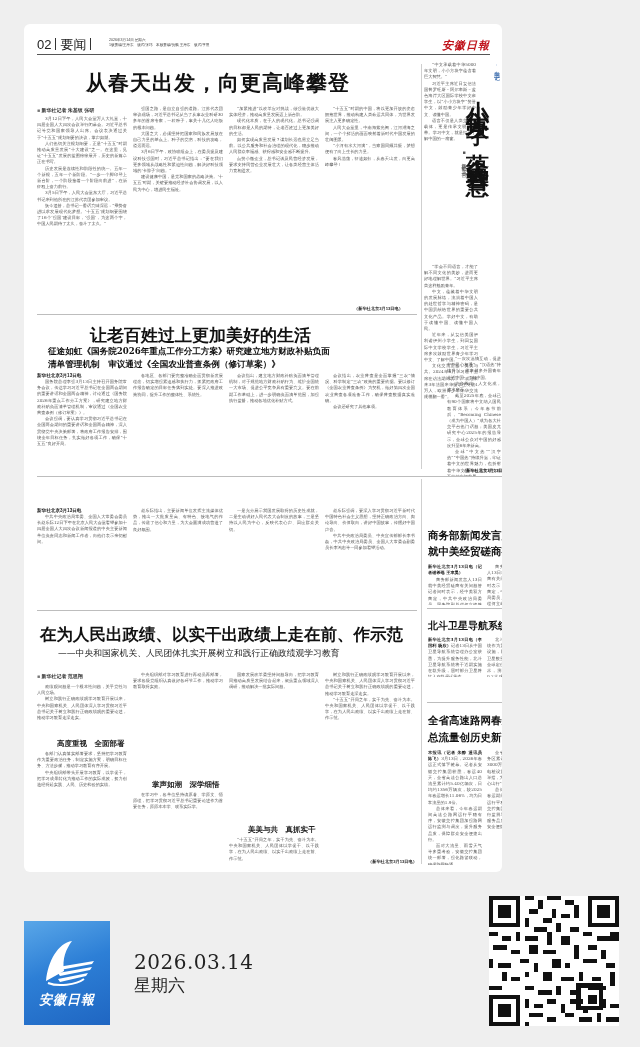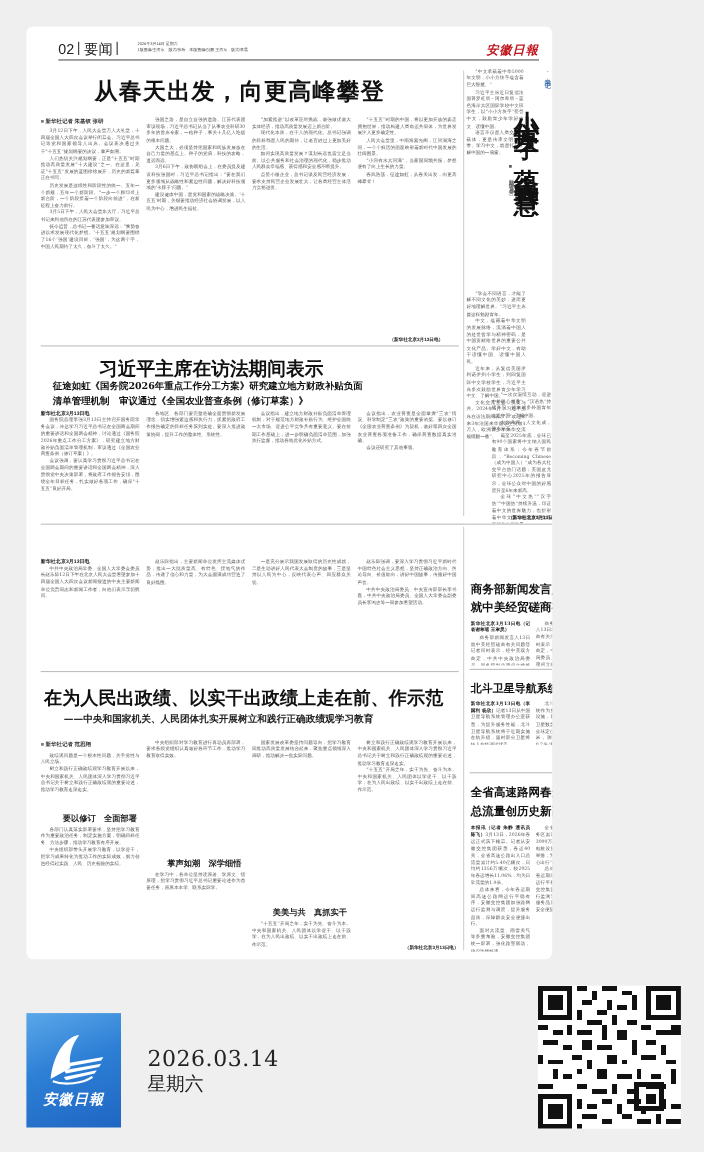--- a/index.html
+++ b/index.html
@@ -5,21 +5,21 @@
   * { box-sizing: border-box; margin: 0; padding: 0; }
   html, body { width: 640px; height: 1047px; background: #efefef; overflow: hidden; }
   body { font-family: "DejaVu Serif", "Liberation Serif", serif; color: #222; position: relative; }
 
   .card {
     position: absolute; left: 24px; top: 24px; width: 478px; height: 848px;
     background: #ffffff; border-radius: 6px; overflow: hidden;
   }
 
   
-  .masthead { position: absolute; left: 13px; top: 13px; right: 12px; height: 18px; border-bottom: 1px solid #555; margin-left: 16px; }
+  .masthead { position: absolute; left: 13px; top: 13px; right: 12px; height: 18px; border-bottom: 1px solid #555; }
   .page-no { position: absolute; left: 0; top: 0; font-family: "Liberation Sans", sans-serif; font-size: 13px; line-height: 16px; color: #222; }
   .page-sep { display: inline-block; width: 1px; height: 12px; background: #333; margin: 0 4px; vertical-align: -1px; }
   .meta { position: absolute; left: 72px; top: 1px; font-family: "Liberation Sans", sans-serif; font-size: 3.6px; line-height: 5px; color: #444; }
   .logo-top { position: absolute; right: 0; top: 1px; font-family: "DejaVu Serif", serif; font-style: italic; font-weight: bold; font-size: 11px; color: #c0141c; letter-spacing: 1px; }
 
   .headline { position: absolute; font-family: "DejaVu Sans", sans-serif; font-weight: bold; color: #111; white-space: nowrap; }
   .h-serif { font-family: "DejaVu Serif", serif; }
 
   .byline { position: absolute; font-family: "Liberation Sans", sans-serif; font-size: 5px; font-weight: bold; color: #333; white-space: nowrap; }
   .byline::before { content: "■ "; color: #777; }
@@ -116,21 +116,21 @@
   <div class="col" style="left:423px; top:332px; width:54px; height:120px;">
     <p>“一次次温情互动，促进中外民心相通”，“汉语热”持续升温，越来越多外国青年走近中国、了解中国。</p>
     <p>大音希声，人文化成，滴水穿石。</p>
     <p>截至2025年底，全球已有90个国家将中文纳入国民教育体系；今年春节前后，“Becoming Chinese（成为中国人）”成为各大社交平台热门话题；美国皮尤研究中心2025年的报告显示，全球公众对中国的好感度升至6年来新高。</p>
     <p>全球“中文热”“汉字热”“中国热”持续升温，印证着中文的世界魅力，也折射着中华文明与各国文明交流互鉴的广阔前景。</p>
 
   </div>
   <div class="dateline" style="left:438px; top:444px; font-size:4.2px;">（新华社北京3月13日电）</div>
 
   <div class="rule" style="left:13px; top:290px; width:380px;"></div>
-  <div class="headline" style="left:66px; top:300px; font-size:17px;">习近平主席在访法期间表示</div>
+  <div class="headline" style="left:66px; top:300px; font-size:17px;">让老百姓过上更加美好的生活</div>
   <div class="headline h-serif" style="left:24px; top:322px; font-size:8.6px;">征途如虹《国务院2026年重点工作分工方案》研究建立地方财政补贴负面</div>
   <div class="headline h-serif" style="left:24px; top:335px; font-size:8.6px;">清单管理机制　审议通过《全国农业普查条例（修订草案）》</div>
   <div class="dateline" style="left:13px; top:349px;">新华社北京3月13日电</div>
 
   <div class="col" style="left:13px; top:355px; width:90px; height:90px;">
     <p>国务院总理李强3月13日主持召开国务院常务会议，传达学习习近平总书记在全国两会期间的重要讲话和全国两会精神，讨论通过《国务院2026年重点工作分工方案》，研究建立地方财政补贴负面清单管理机制，审议通过《全国农业普查条例（修订草案）》。</p>
     <p>会议强调，要认真学习贯彻习近平总书记在全国两会期间的重要讲话和全国两会精神，深入贯彻党中央决策部署，将政府工作报告安排，围绕全年目标任务，扎实做好各项工作，确保“十五五”良好开局。</p>
   </div>
   <div class="col" style="left:109px; top:349px; width:90px; height:96px;">
     <p>各地区、各部门要完整准确全面贯彻新发展理念，切实增强紧迫感和执行力，抓紧把政府工作报告确定的目标任务落到实处。要深入推进政策协同，提升工作的整体性、系统性。</p>
@@ -154,28 +154,28 @@
   <div class="col" style="left:205px; top:484px; width:90px; height:96px;">
     <p>一是充分展示我国发展取得的历史性成就，二是生动讲好人民代表大会制度的故事，三是坚持以人民为中心，反映代表心声、回应群众关切。</p>
   </div>
   <div class="col" style="left:301px; top:484px; width:90px; height:96px;">
     <p>赵乐际强调，要深入学习贯彻习近平新时代中国特色社会主义思想，坚持正确政治方向、舆论导向、价值取向，讲好中国故事，传播好中国声音。</p>
     <p>中共中央政治局委员、中央宣传部部长李书磊，中共中央政治局委员、全国人大常委会副委员长李鸿忠等一同参加看望活动。</p>
   </div>
 
   <div class="rule" style="left:13px; top:586px; width:380px;"></div>
   <div class="headline h-serif" style="left:16px; top:600px; font-size:16.5px;">在为人民出政绩、以实干出政绩上走在前、作示范</div>
-  <div class="headline" style="left:34px; top:624px; font-size:8.8px; font-weight:bold; color:#222;">——中央和国家机关、人民团体扎实开展树立和践行正确政绩观学习教育</div>
+  <div class="headline" style="left:34px; top:624px; font-size:8.8px; font-weight:normal; color:#222;">——中央和国家机关、人民团体扎实开展树立和践行正确政绩观学习教育</div>
   <div class="byline" style="left:13px; top:649px;">新华社记者 范思翔</div>
 
   <div class="col" style="left:13px; top:660px; width:90px; height:52px;">
     <p>政绩观问题是一个根本性问题，关乎党性与人民立场。</p>
     <p>树立和践行正确政绩观学习教育开展以来，中央和国家机关、人民团体深入学习贯彻习近平总书记关于树立和践行正确政绩观的重要论述，推动学习教育走深走实。</p>
   </div>
-  <div class="section-head" style="left:33px; top:715px;">要以修订　全面部署</div>
+  <div class="section-head" style="left:33px; top:715px;">高度重视　全面部署</div>
   <div class="col" style="left:13px; top:727px; width:90px; height:120px;">
     <p>各部门认真落实部署要求，坚持把学习教育作为重要政治任务，制定实施方案，明确目标任务、方法步骤，推动学习教育有序开展。</p>
     <p>中央组织部带头开展学习教育，以学促干，把学习成果转化为推动工作的实际成效，努力创造经得起实践、人民、历史检验的实绩。</p>
   </div>
   <div class="col" style="left:109px; top:648px; width:90px; height:104px;">
     <p>中央组织部对学习教育进行再动员再部署，要求各级党组织认真做好各环节工作，推动学习教育取得实效。</p>
   </div>
   <div class="section-head" style="left:128px; top:756px;">掌声如潮　深学细悟</div>
   <div class="col" style="left:109px; top:768px; width:90px; height:80px;">
     <p>在学习中，各单位坚持读原著、学原文、悟原理，把学习贯彻习近平总书记重要论述作为首要任务，原原本本学、联系实际学。</p>

